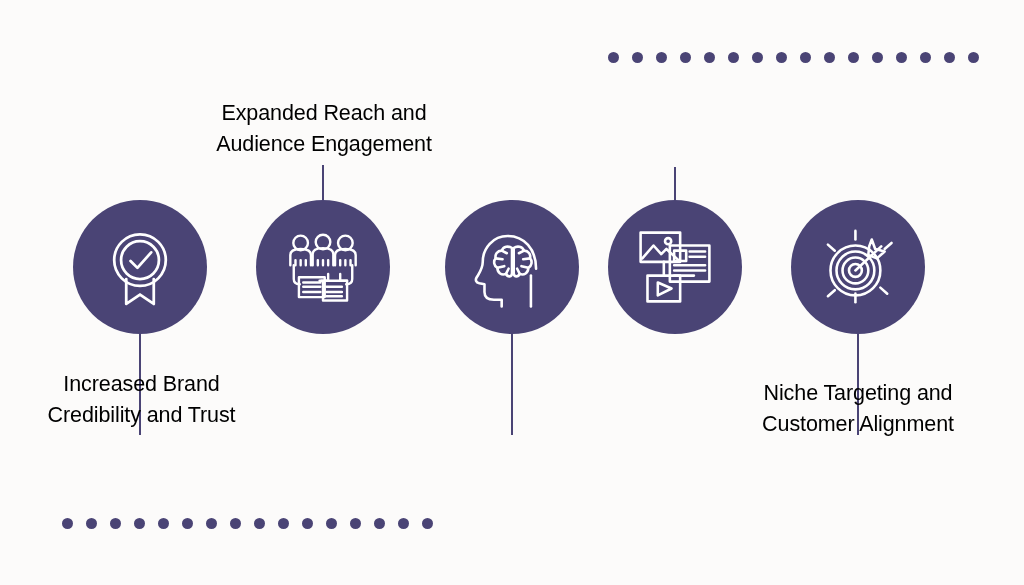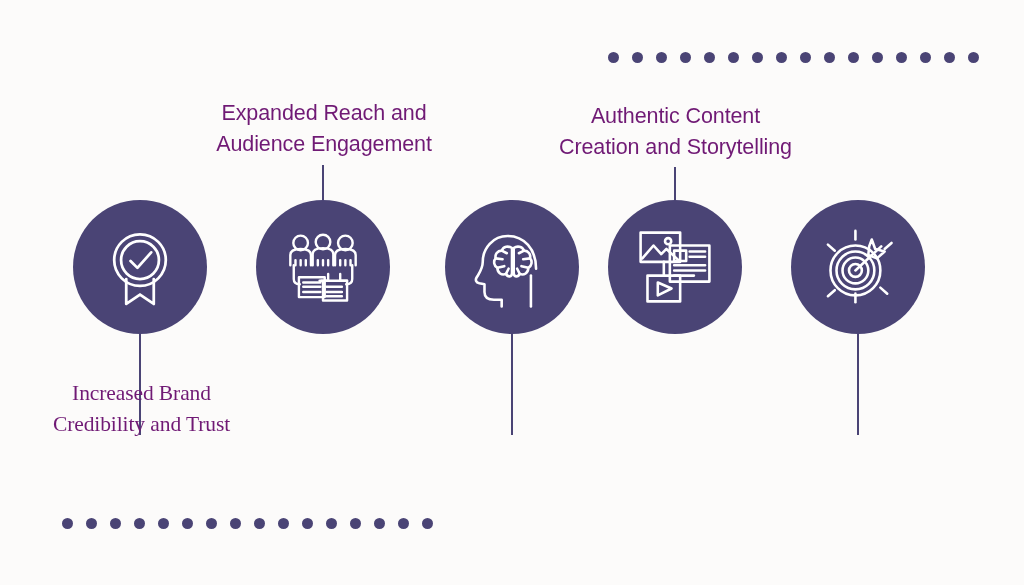--- a/index.html
+++ b/index.html
@@ -60,21 +60,21 @@
   }
   .connector {
     position: absolute;
     width: 2px;
     background: #4a4475;
     left: -1px;
   }
   .label {
     position: absolute;
     text-align: center;
-    color: #701a75;
+    color: #000000;
     font-size: 21.5px;
     line-height: 31px;
     font-weight: 400;
     letter-spacing: -0.1px;
     white-space: pre-line;
   }
 </style>
 </head>
 <body>
 
@@ -121,21 +121,21 @@
     <div class="connector" style="top:67px; height:101px;"></div>
     <div class="circle">
       <svg viewBox="0 0 100 100" fill="none" stroke="#ffffff" stroke-width="3.2" stroke-linecap="round" stroke-linejoin="round">
         <circle cx="50" cy="42" r="30"></circle>
         <circle cx="50" cy="42" r="22"></circle>
         <polyline points="39,43 47,51 63,33"></polyline>
         <path d="M34 64 L34 93 L50 82 L66 93 L66 64"></path>
       </svg>
     </div>
   </div>
-  <div class="label" style="left:0px; top:378px; width:283px;font-family:Liberation Serif, serif;">Increased Brand
+  <div class="label" style="left:0px; top:369px; width:283px;">Increased Brand
 Credibility and Trust</div>
 
   <div class="node" style="left:323px; top:267px;">
     <div class="connector" style="top:-102px; height:35px;"></div>
     <div class="circle">
       <svg viewBox="0 0 100 100" fill="none" stroke="#ffffff" stroke-width="2.8" stroke-linecap="round" stroke-linejoin="round">
 
         <circle cx="24" cy="22" r="8.5"></circle>
         <path d="M12 48 L12 36 C12 31 17 29 24 29 C31 29 36 31 36 36 L36 48"></path>
         <path d="M18 48 L18 42 M24 48 L24 42 M30 48 L30 42"></path>
@@ -193,22 +193,20 @@
         <rect x="49" y="31" width="14" height="12"></rect>
         <path d="M67 32 L85 32 M67 38 L85 38 M49 48 L85 48 M49 54 L85 54 M49 60 L72 60"></path>
 
         <rect x="18" y="60" width="38" height="30"></rect>
         <path d="M30 68 L46 75 L30 83 Z"></path>
 
         <path d="M37 44 L37 60"></path>
       </svg>
     </div>
   </div>
-  <div class="label" style="left:512px; top:101px; width:327px;">Authentic Content
-Creation and Storytelling</div>
 
   <div class="node" style="left:858px; top:267px;">
     <div class="connector" style="top:67px; height:101px;"></div>
     <div class="circle">
       <svg viewBox="0 0 100 100" fill="none" stroke="#ffffff" stroke-width="3" stroke-linecap="round" stroke-linejoin="round">
         <circle cx="47" cy="54" r="29"></circle>
         <circle cx="47" cy="54" r="22"></circle>
         <circle cx="47" cy="54" r="15"></circle>
         <circle cx="47" cy="54" r="7.5"></circle>
 
@@ -218,14 +216,16 @@
 
         <path d="M47 8 L47 18"></path>
         <path d="M47 90 L47 100" transform="translate(0,-9)"></path>
         <path d="M15 24 L23 31"></path>
         <path d="M79 77 L87 84" transform="translate(-3,-3)"></path>
         <path d="M15 84 L23 77"></path>
         <path d="M79 31 L87 24" transform="translate(2,-2)"></path>
       </svg>
     </div>
   </div>
+  <div class="label" style="left:718px; top:378px; width:280px;">Niche Targeting and
+Customer Alignment</div>
 
 </div>
 
 </body></html>

